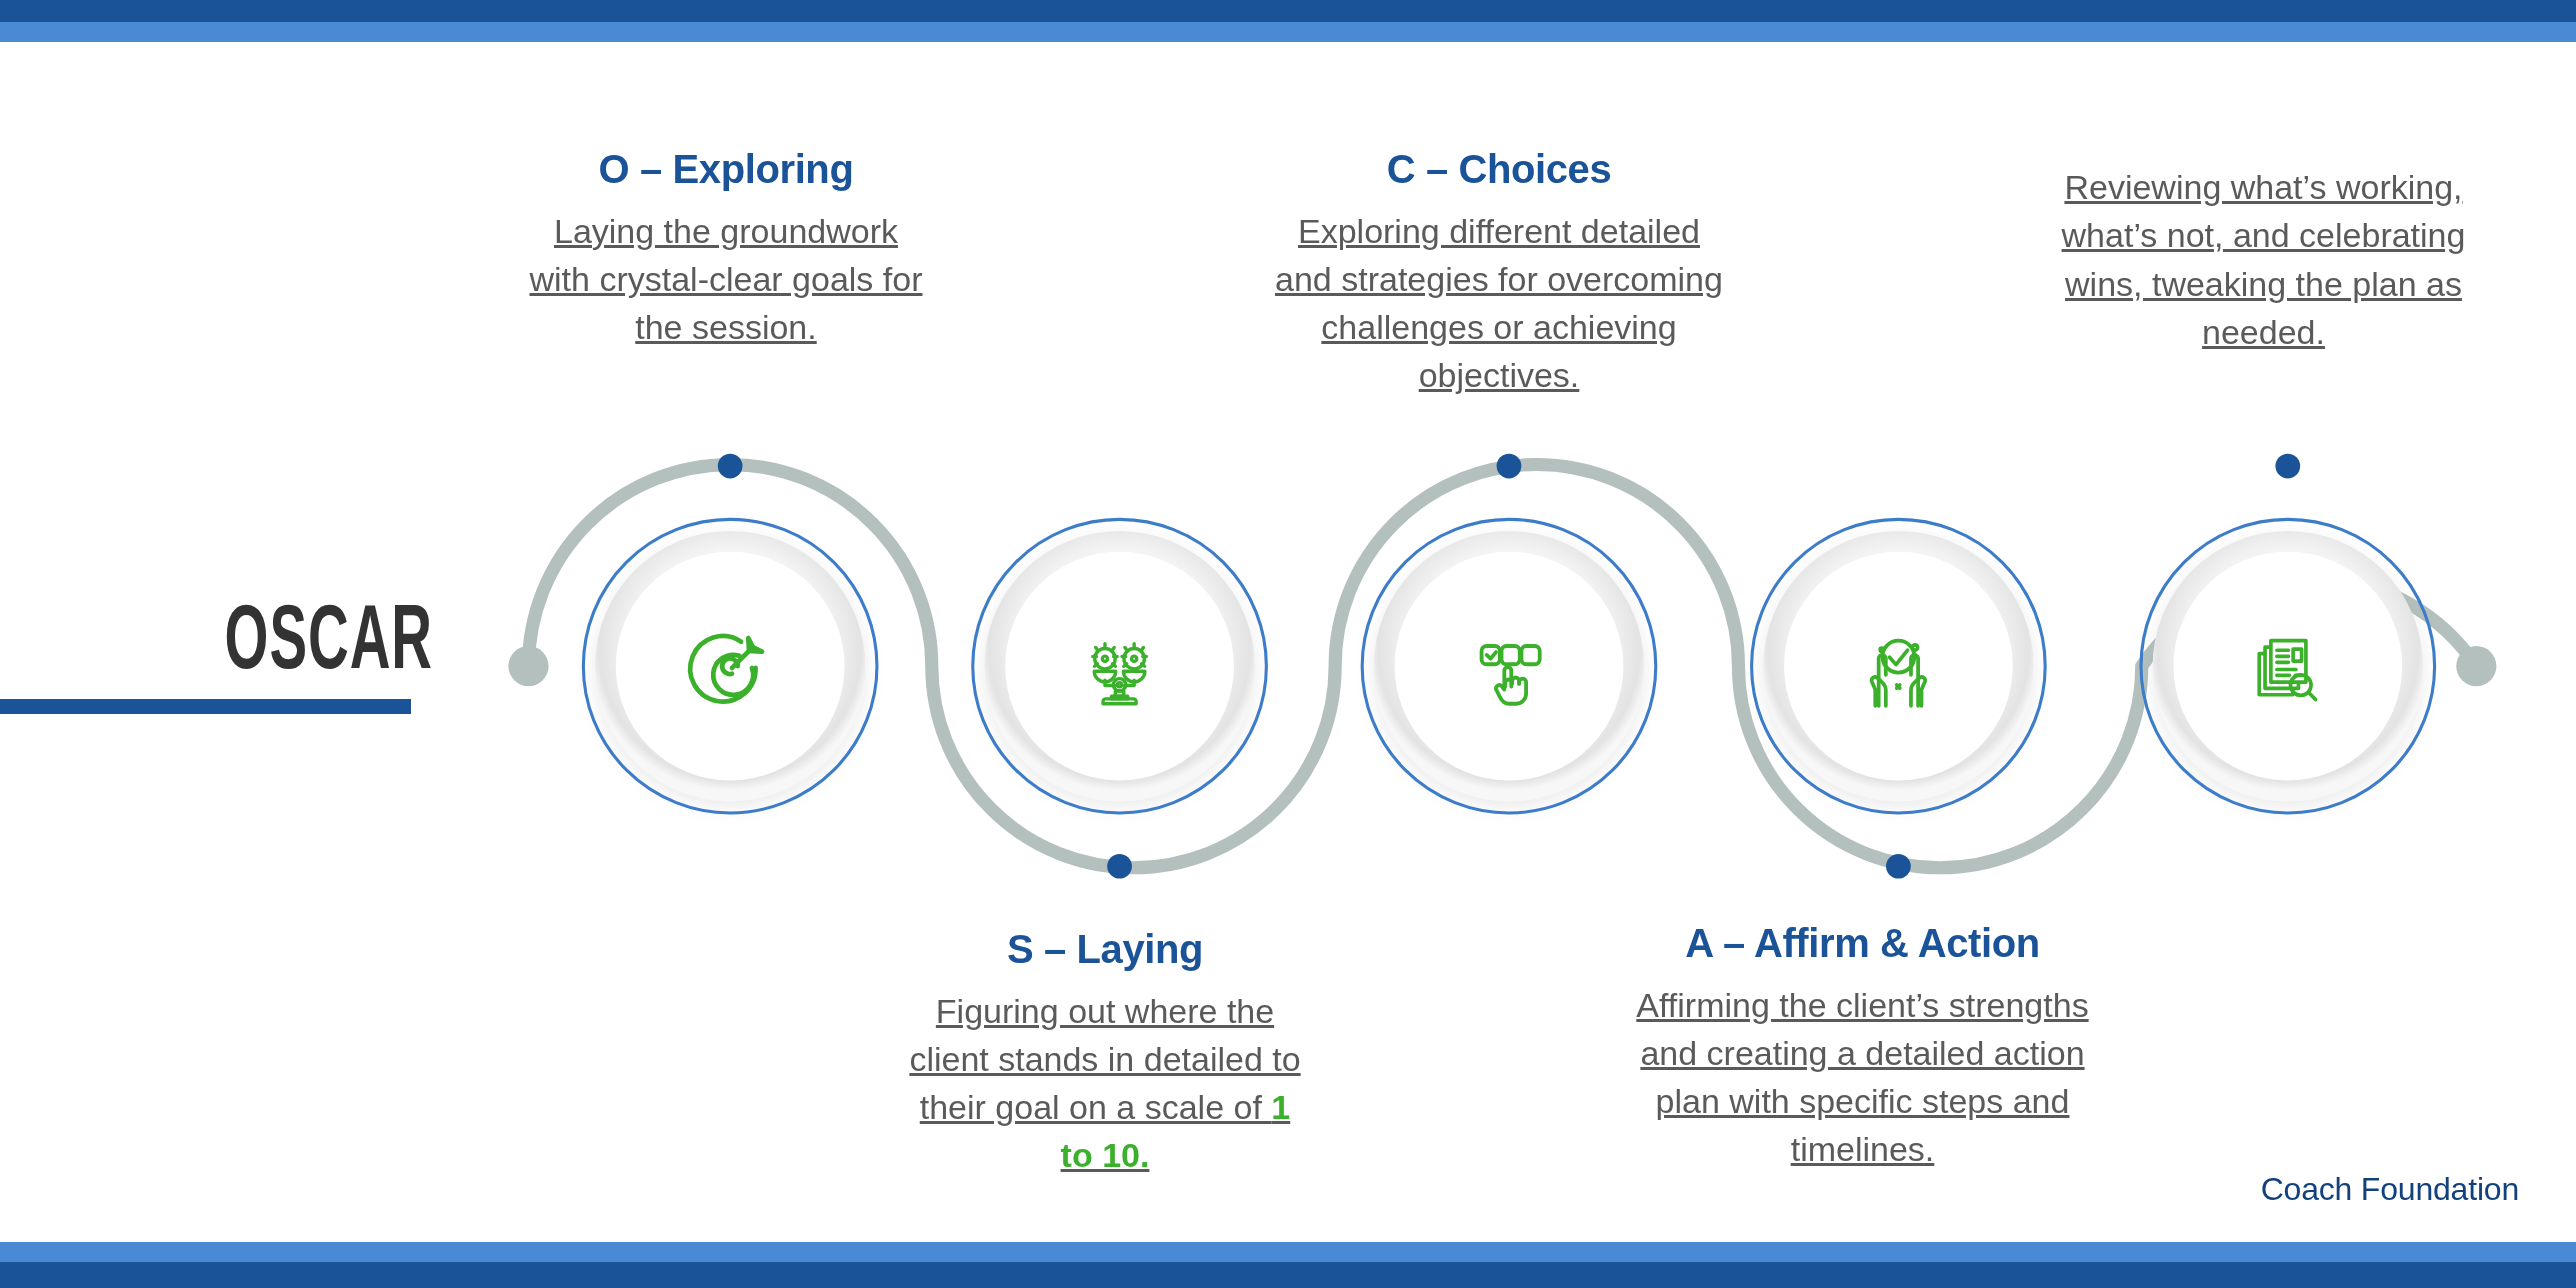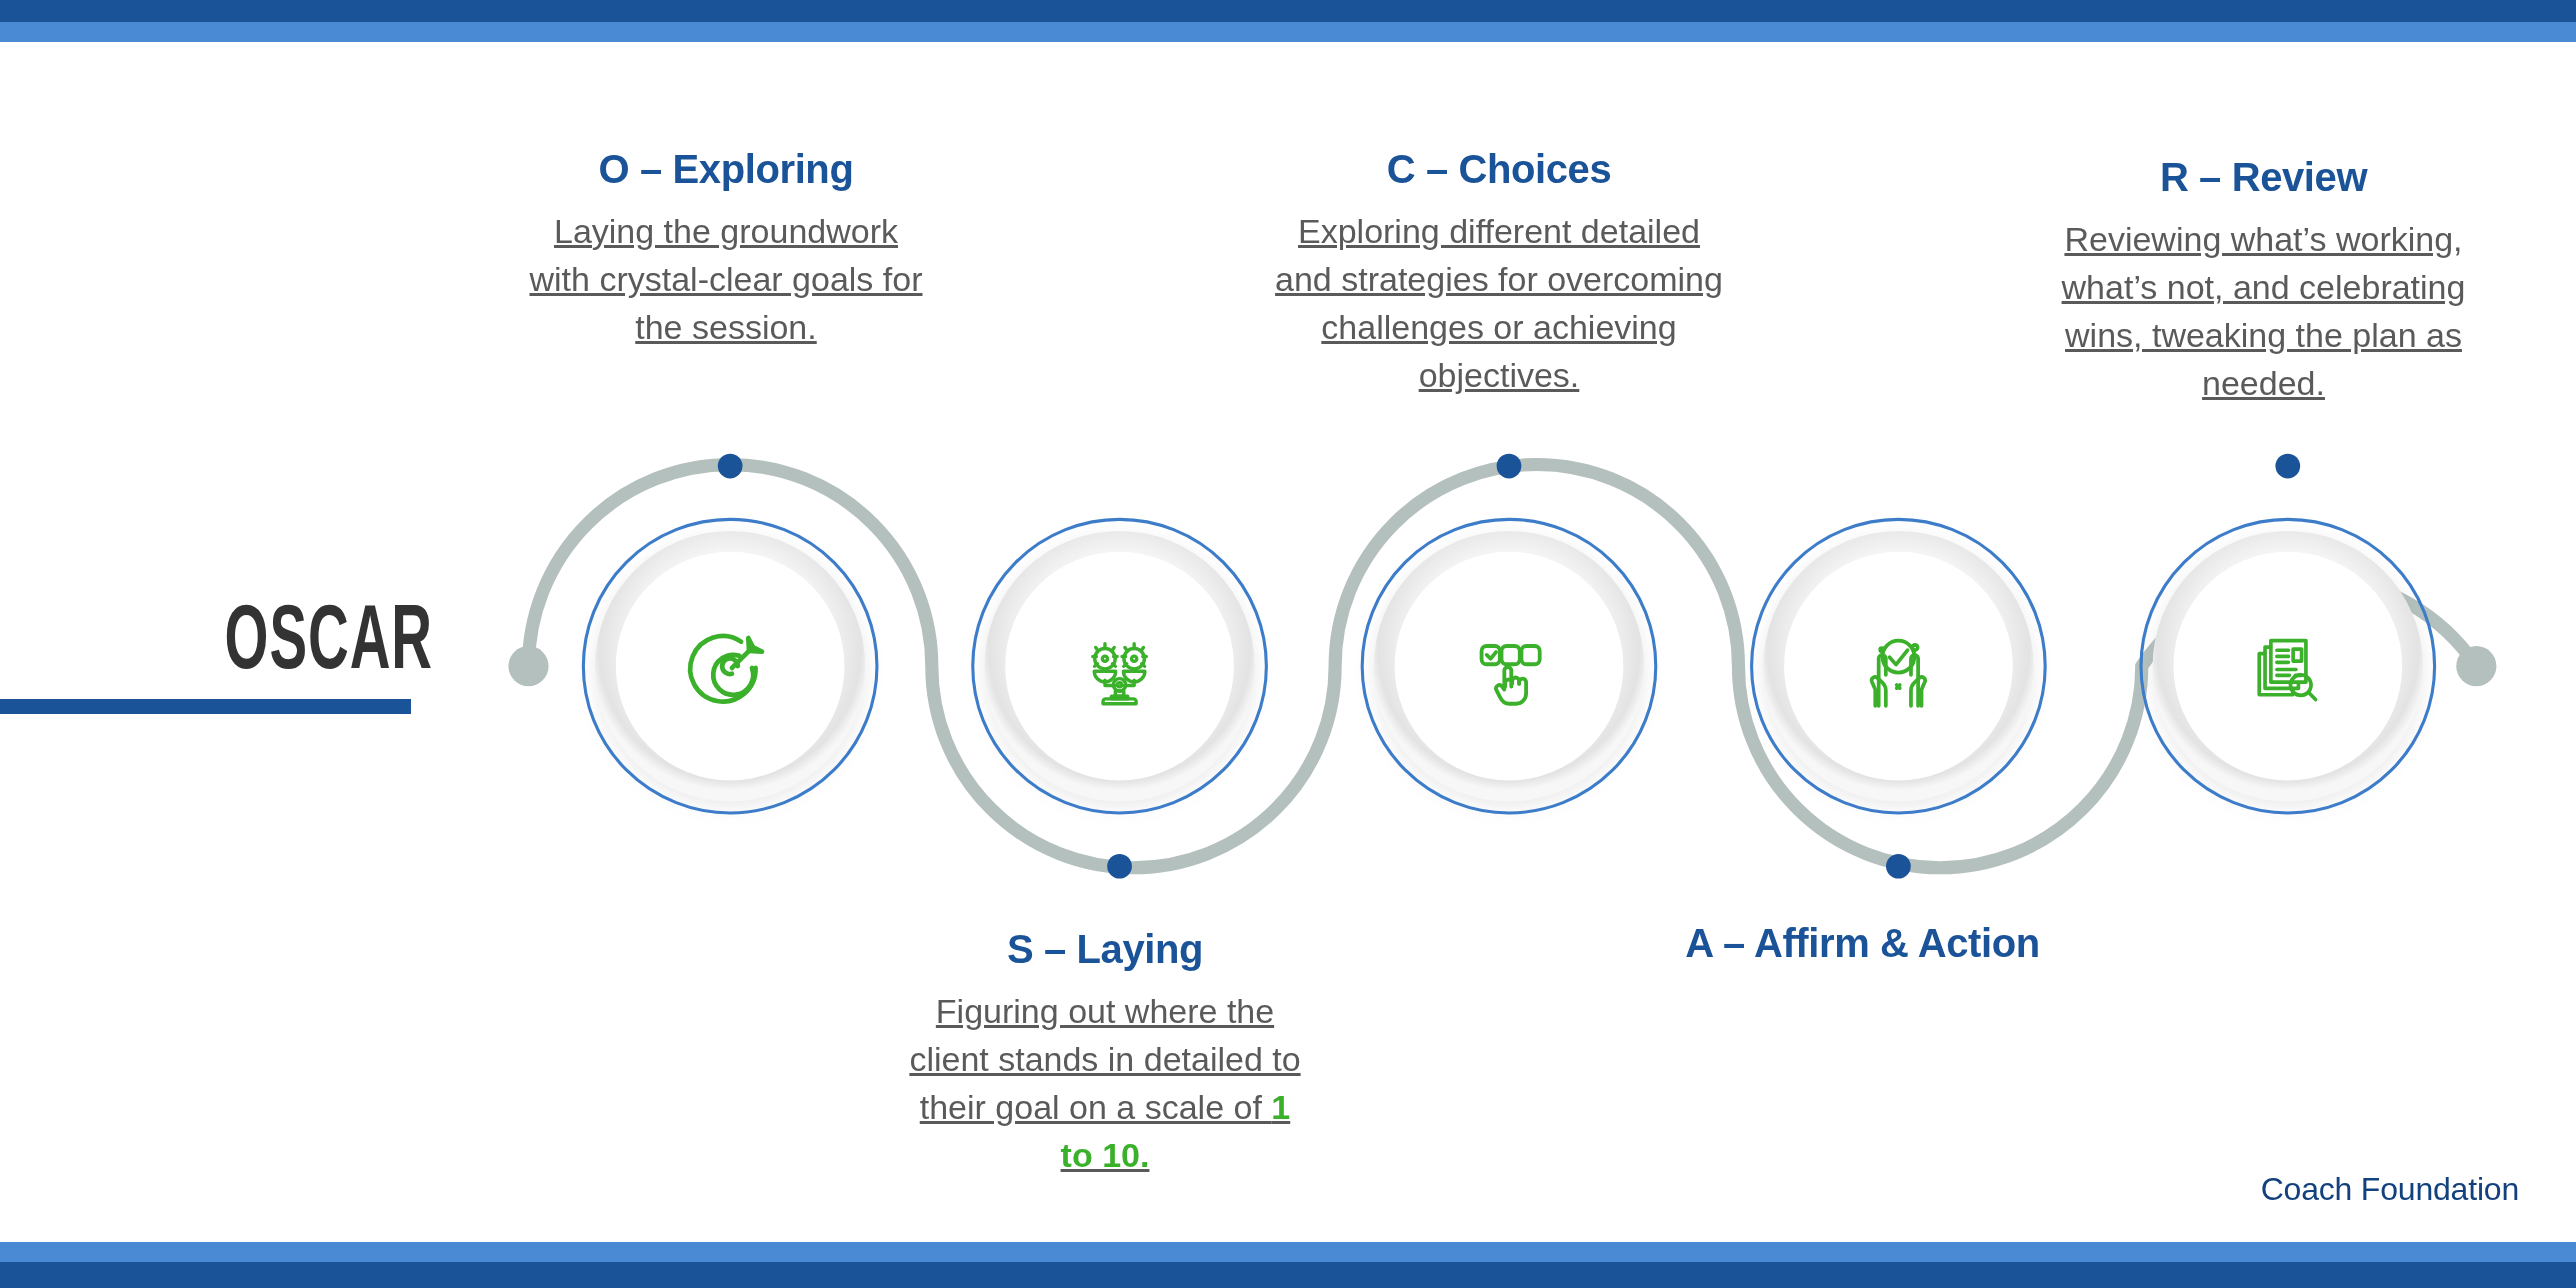--- a/index.html
+++ b/index.html
@@ -189,27 +189,27 @@
   <p class="title">O – Exploring</p>
   <p class="desc">Laying the groundwork with crystal-clear goals for the session.</p>
 </div>
 
 <div class="block" id="block-choices">
   <p class="title">C – Choices</p>
   <p class="desc">Exploring different detailed and strategies for overcoming challenges or achieving objectives.</p>
 </div>
 
 <div class="block" id="block-review">
-  <p class="title">R – Review</p>
   <p class="desc">Reviewing what’s working, what’s not, and celebrating wins, tweaking the plan as needed.</p>
 </div>
 
 <div class="block" id="block-scaling">
   <p class="title">S – Laying</p>
   <p class="desc"><span>Figuring out where the client stands in detailed to their goal on a scale of </span><span class="green">1 to 10.</span></p>
 </div>
 
 <div class="block" id="block-action">
   <p class="title">A – Affirm &amp; Action</p>
+  <p class="desc">Affirming the client’s strengths and creating a detailed action plan with specific steps and timelines.</p>
 </div>
 
 <div id="footer-brand">Coach Foundation</div>
 
 
 </body></html>

